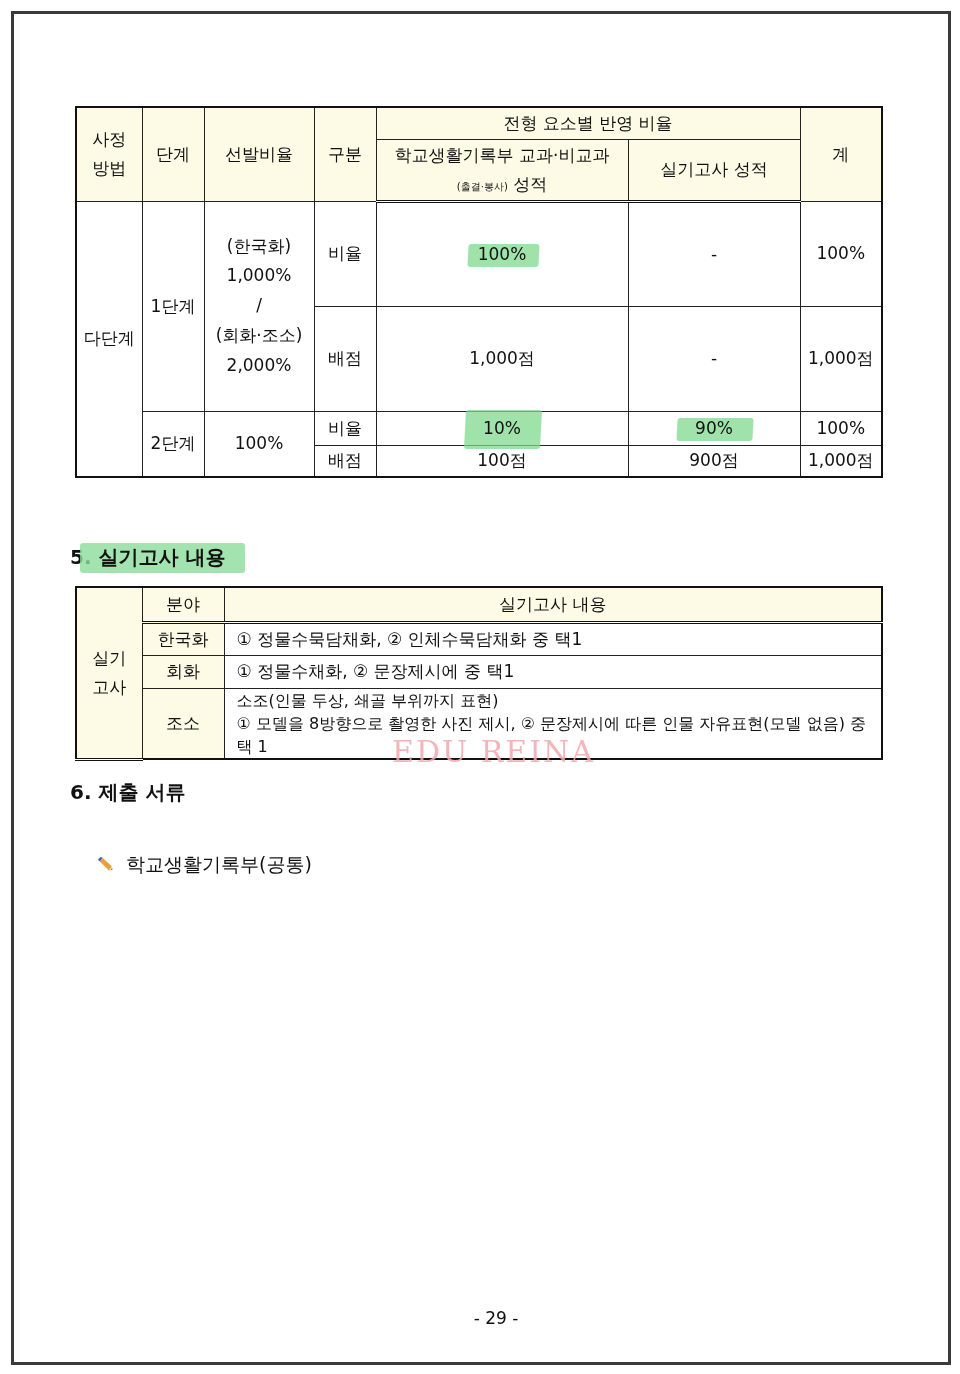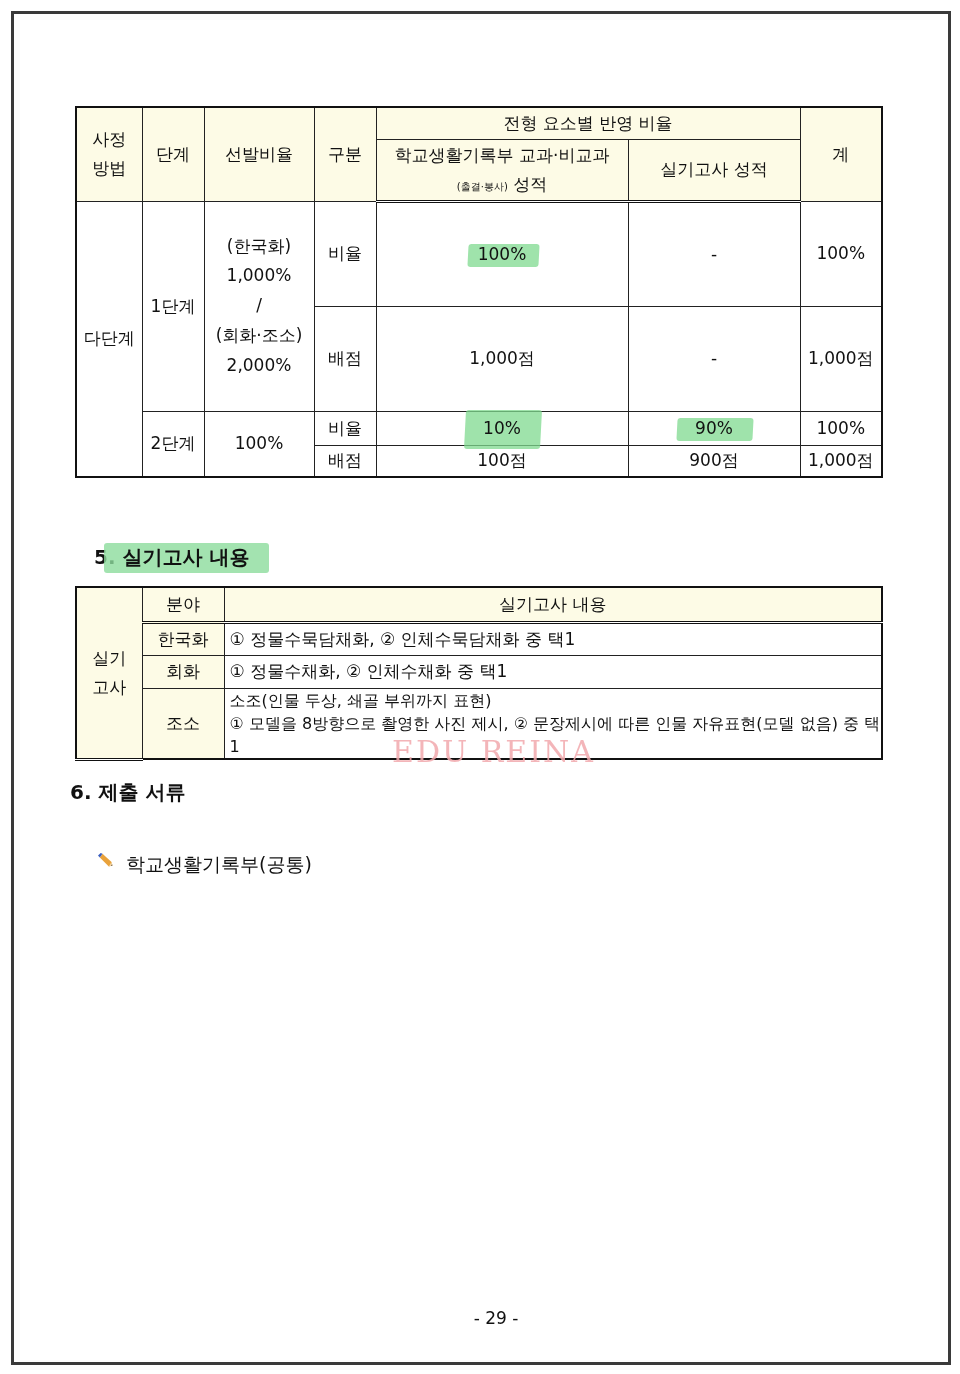--- a/index.html
+++ b/index.html
@@ -14,32 +14,32 @@
   
   #t1 { left:75px; top:106px; width:806px; border:2px solid #111; }
   #t1 .thick-bottom td { border-bottom:3px double #111; }
   .small { font-size:10px;text-align:center; }
   .hl { position:relative; display:inline-block; padding:0 4px; }
   .hl::before { content:""; position:absolute; left:-6px; right:-8px; top:-2px; bottom:-4px;
                 background:#7fd98f; opacity:.75; border-radius:3px; z-index:-1; transform:skewX(-3deg); }
   .hlwrap { position:relative; z-index:0; }
   
   .sec { position:absolute; font-size:20px; font-weight:bold; }
-  #sec5 { left:70px; top:544px;margin-left:24px; }
+  #sec5 { left:70px; top:544px; }
   #sec5 .mark { position:relative; z-index:0; }
   #sec5 .mark::before { content:""; position:absolute; left:-12px; right:-20px; top:-2px; bottom:-4px;
                         background:#8cdc9c; opacity:.8; border-radius:3px; z-index:-1; }
   
   #t2 { left:75px; top:586px; width:806px; border:2px solid #111; }
   #t2 .thick-bottom td { border-bottom:3px double #111; }
-  #t2 td.left { text-align:left; padding-left:5px; }
+  #t2 td.left { text-align:left; padding-left:12px; }
   .wm { position:absolute; left:392px; top:734px; font-family:"DejaVu Serif","Liberation Serif",serif;
         font-size:30px; color:#f2a9ad; letter-spacing:2px; opacity:.85; }
   #sec6 { left:70px; top:779px; }
-  .doc-item { position:absolute; left:98px; top:852px; font-size:19px; display:flex; align-items:flex-start; gap:10px; }
+  .doc-item { position:absolute; left:98px; top:852px; font-size:19px; display:flex; align-items:center; gap:10px; }
   .pencil { width:18px; height:18px; display:inline-block; }
   .pageno { position:absolute; left:16px; width:960px; top:1308px; text-align:center; font-size:17px; }
 </style>
 </head>
 <body>
 
 <div class="page-frame"></div>
 
 <table id="t1">
   <colgroup>
@@ -124,21 +124,21 @@
     </td>
     <td class="hdr">분야</td>
     <td class="hdr">실기고사 내용</td>
   </tr>
   <tr style="height:33px">
     <td class="hdr">한국화</td>
     <td class="left">① 정물수묵담채화, ② 인체수묵담채화 중 택1</td>
   </tr>
   <tr style="height:33px">
     <td class="hdr">회화</td>
-    <td class="left">① 정물수채화, ② 인체수채화 중 택1</td>
+    <td class="left">① 정물수채화, ② 문장제시에 중 택1</td>
   </tr>
   <tr style="height:55px">
     <td class="hdr">조소</td>
     <td class="left" style="line-height:1.45; font-size:16px">
       <span>소조(인물 두상, 쇄골 부위까지 표현)</span><br><span>① 모델을 8방향으로 촬영한 사진 제시, ② 문장제시에 따른 인물 자유표현(모델 없음) 중 택 1</span>
     </td>
   </tr>
 </tbody>
   </table>
 

